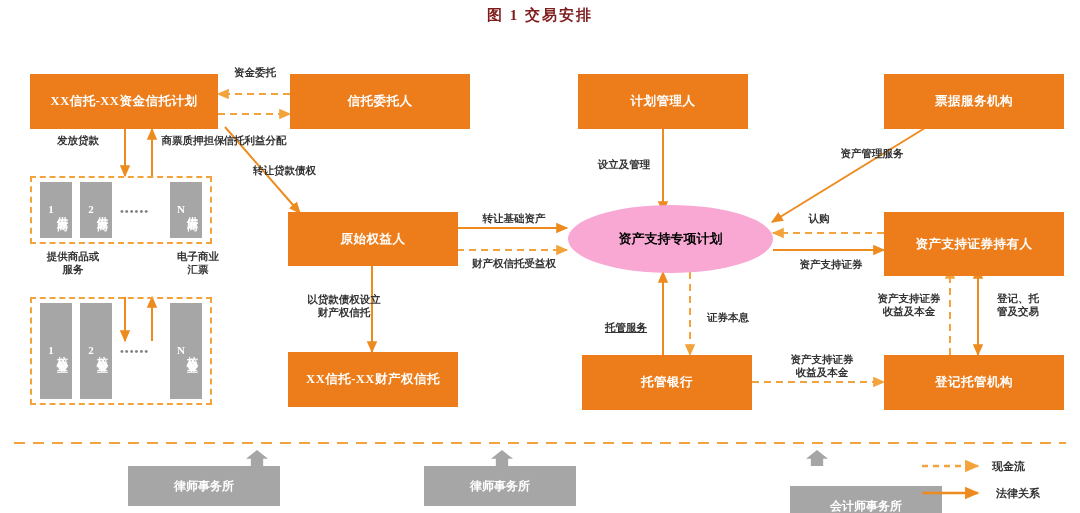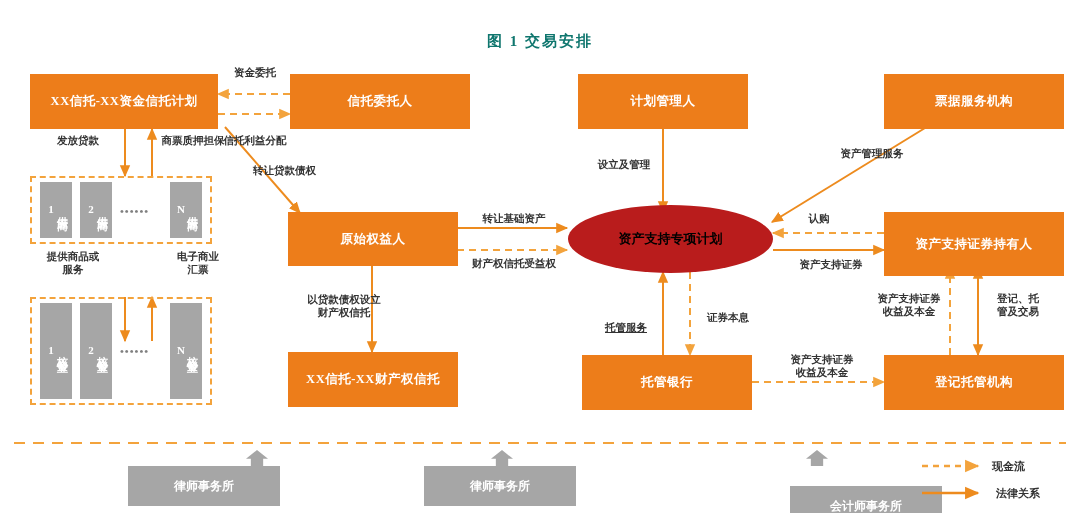--- a/index.html
+++ b/index.html
@@ -7,26 +7,26 @@
     font-family:"Liberation Serif","DejaVu Serif",serif;
     width:1080px;height:513px;overflow:hidden;position:relative;
   }
   #stage{position:relative;width:1080px;height:513px;background:#fff;}
   #svg-layer{position:absolute;left:0;top:0;width:1080px;height:513px;}
 
   .node{position:absolute;box-sizing:border-box;display:flex;align-items:center;justify-content:center;text-align:center;}
   .orange-box{background:#ED7D1A;color:#ffffff;font-weight:bold;font-size:12.5px;letter-spacing:.5px;}
   .gray-box{background:#A6A6A6;color:#ffffff;font-weight:bold;font-size:11px;}
   .gray-box.vert{writing-mode:vertical-rl;text-orientation:upright;letter-spacing:2px;line-height:1.05;}
-  .ellipse{background:#b91c1c;color:#000000;border-radius:50%;font-weight:bold;font-size:13px;}
+  .ellipse{background:#f9a8d4;color:#000000;border-radius:50%;font-weight:bold;font-size:13px;}
   .dash-group{position:absolute;box-sizing:border-box;border:2.5px dashed #F3A33C;}
   .arrow-pent{position:absolute;background:#A6A6A6;}
 
   .title{position:absolute;left:0;top:6px;width:1080px;text-align:center;
-         font-size:15px;font-weight:bold;color:#0f766e;letter-spacing:2px;margin-top:26px;}
+         font-size:15px;font-weight:bold;color:#7f1d1d;letter-spacing:2px;}
 
   .lbl{position:absolute;color:#333333;font-size:10.5px;line-height:1.25;
        font-family:"Liberation Serif","DejaVu Serif",serif;font-weight:bold;white-space:pre;}
   .lbl.ctr{text-align:center;}
 
   .dots{position:absolute;color:#808080;font-size:11px;font-weight:bold;letter-spacing:1px;}
 
   .legend-text{position:absolute;color:#333;font-size:11px;font-weight:bold;}
 </style>
 </head>

